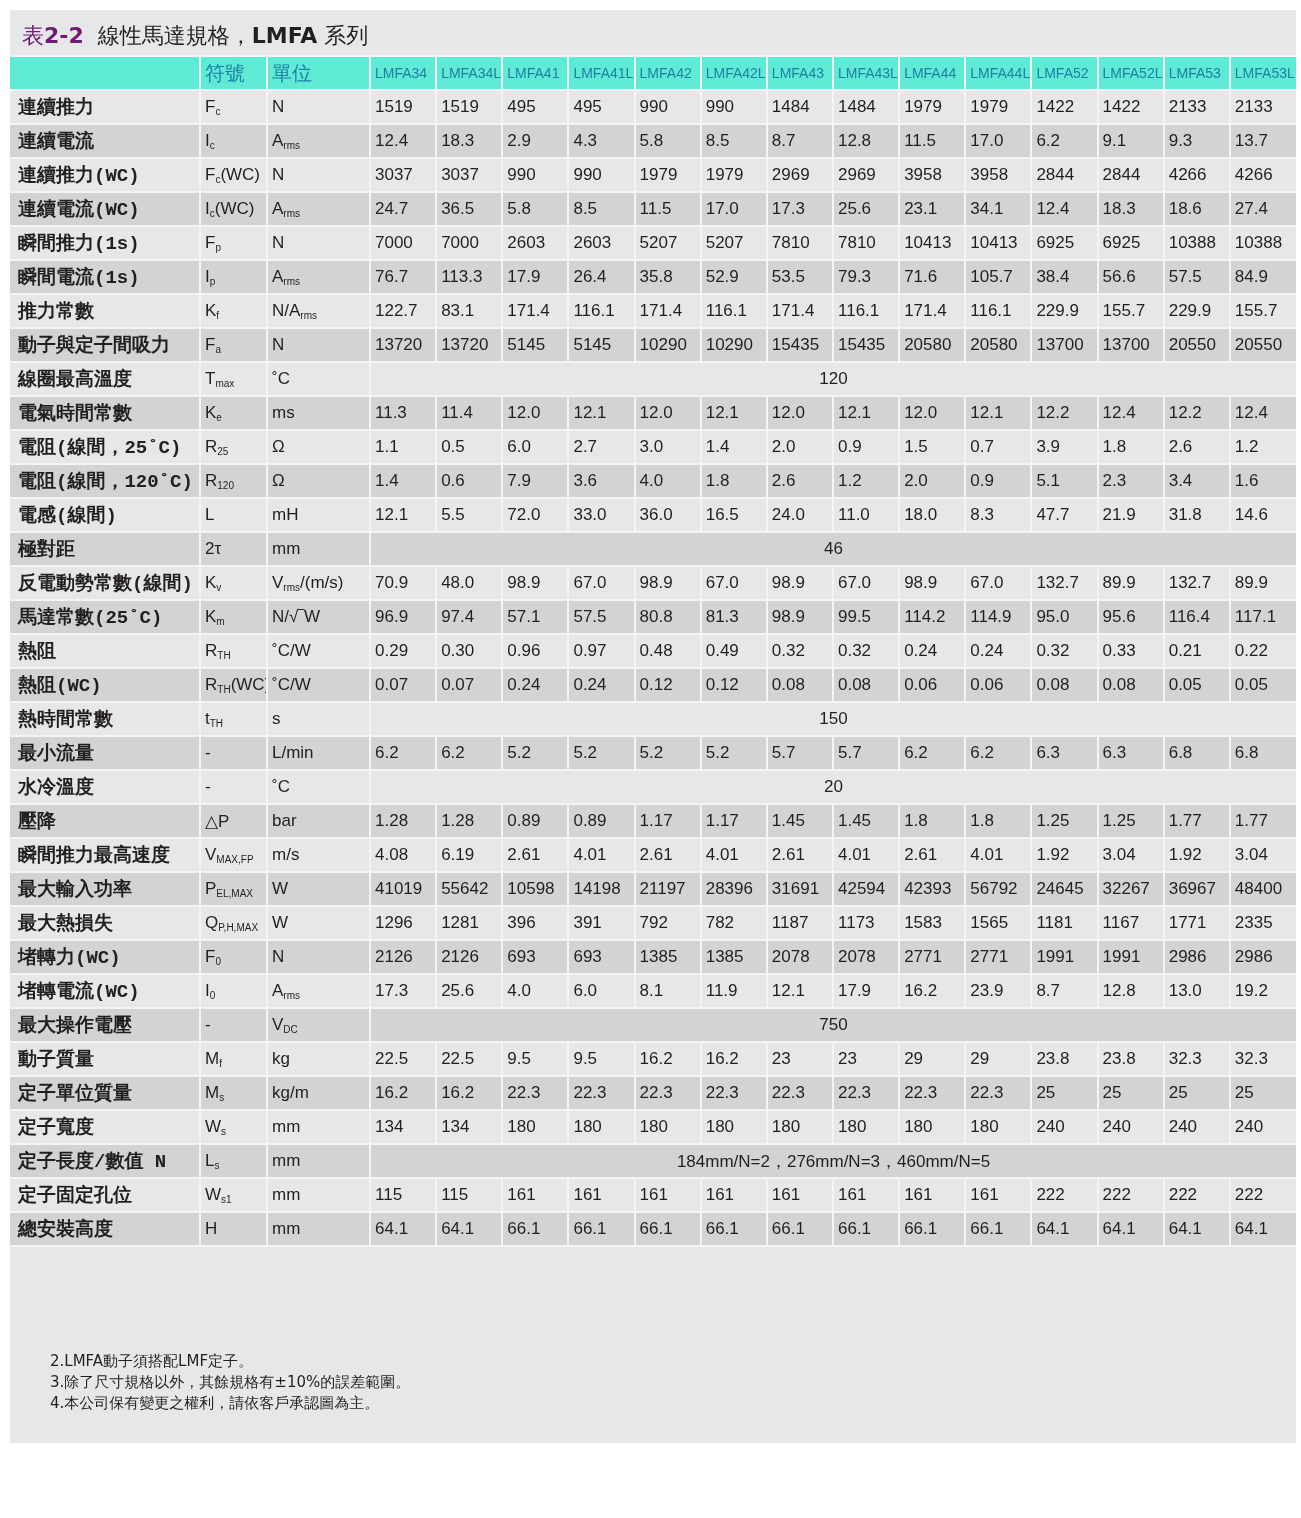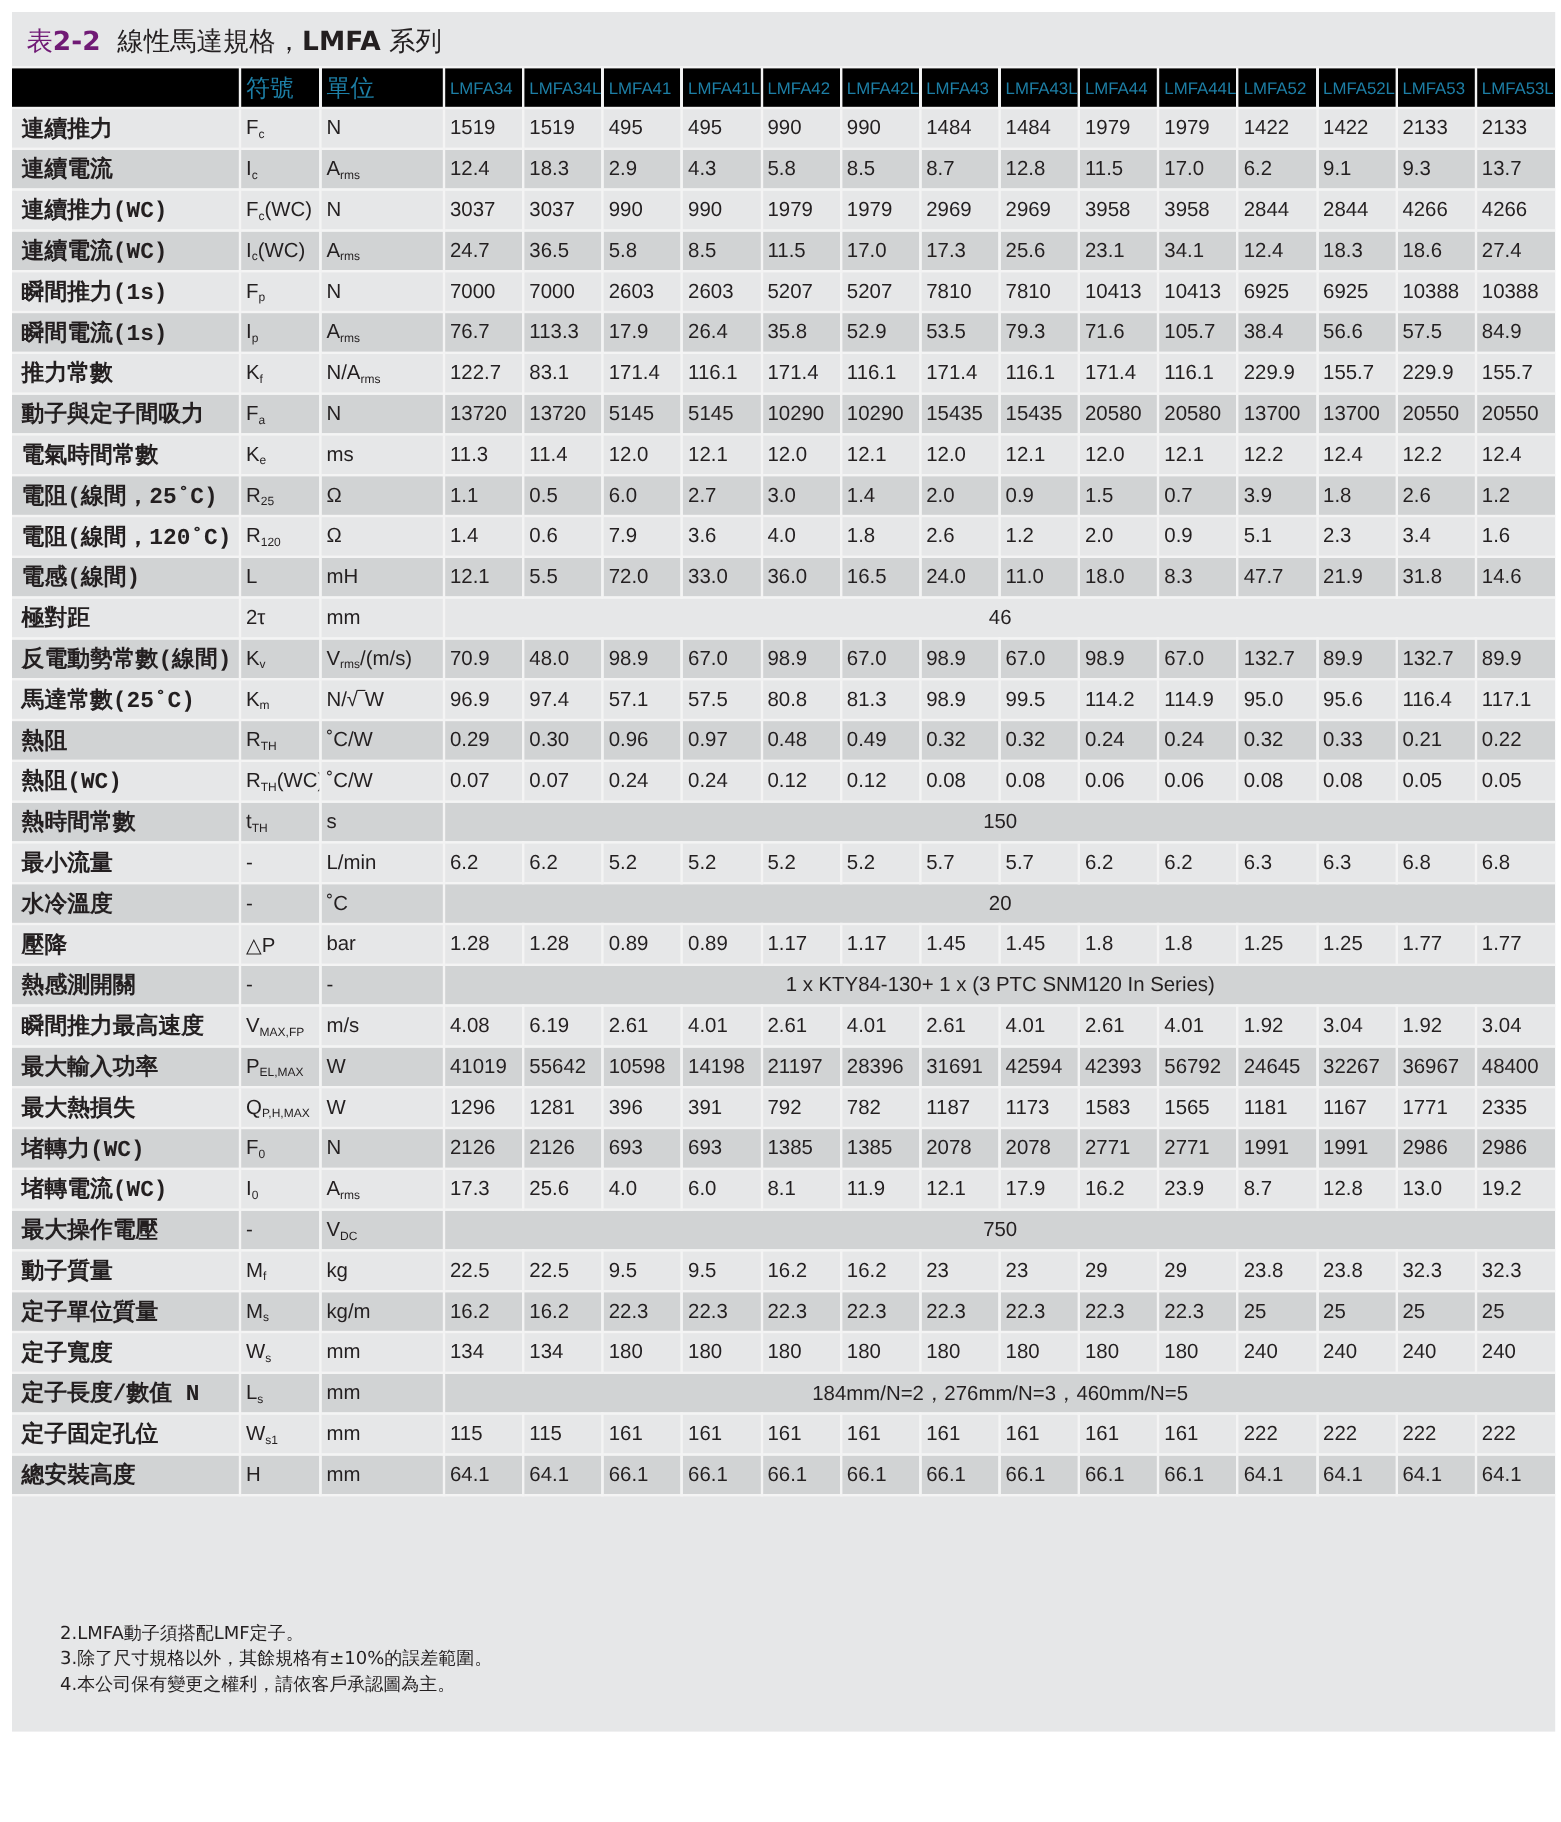--- a/index.html
+++ b/index.html
@@ -6,21 +6,21 @@
   body { width:1301px; height:1518px; position:relative; font-family:"DejaVu Sans", sans-serif; color:#231f20; }
   .panel { position:absolute; left:10px; top:10px; width:1286px; height:1433px; background:#e6e7e8; }
   .title { position:absolute; left:12px; top:8px; height:36px; line-height:36px; font-size:22px; color:#231f20; white-space:nowrap; }
   .title .tno { color:#701a75; font-weight:bold; }
   .title .tno .pre { font-weight:normal; }
   .title .lmfa { font-weight:bold; }
   table.spec { position:absolute; left:0; top:45px; border-collapse:collapse; table-layout:fixed; width:1286px; }
   table.spec td, table.spec th { border:2px solid #f4f4f4; height:32px; padding:0 0 0 4px; font-size:17px; text-align:left; vertical-align:middle; white-space:nowrap; overflow:hidden; font-weight:normal; font-family:"Liberation Sans Narrow","Liberation Sans", sans-serif; }
   table.spec tr:nth-child(odd) td { background:#e6e7e8; }
   table.spec tr:nth-child(even) td { background:#d1d3d4; }
-  table.spec tr.hdr th { background:#000000; height:32px; color:#1d7fa6; font-size:14px; font-weight:normal; }
+  table.spec tr.hdr th { background:#5eead4; height:32px; color:#1d7fa6; font-size:14px; font-weight:normal; }
   table.spec tr.hdr th.cjk { font-size:20px; color:#1d7fa6; }
   table.spec td.name { font-weight:bold; font-size:19px; padding-left:8px; font-family:Liberation Mono, monospace; }
   table.spec td.sym, table.spec td.unit { font-size:17px; }
   table.spec td.span { text-align:center; padding:0; }
   table.spec tr { border-left:none; }
   table.spec td:first-child, table.spec th:first-child { border-left:none; }
   table.spec td:last-child, table.spec th:last-child { border-right:none; }
   sub { font-size:10px; vertical-align:-3px; }
   .notes { position:absolute; left:8px; top:1341px; font-size:15px; line-height:21px; color:#231f20; font-family:"DejaVu Sans", sans-serif; }
   .notes .indent { padding-left:32px; }
@@ -209,20 +209,26 @@
           <td>15435</td>
           <td>15435</td>
           <td>20580</td>
           <td>20580</td>
           <td>13700</td>
           <td>13700</td>
           <td>20550</td>
           <td>20550</td>
         </tr>
         <tr>
+          <td class="name">線圈最高溫度</td>
+          <td class="sym"><span>T</span><sub>max</sub></td>
+          <td class="unit"><span>˚C</span></td>
+          <td class="span" colspan="14">120</td>
+        </tr>
+        <tr>
           <td class="name">電氣時間常數</td>
           <td class="sym"><span>K</span><sub>e</sub></td>
           <td class="unit"><span>ms</span></td>
           <td>11.3</td>
           <td>11.4</td>
           <td>12.0</td>
           <td>12.1</td>
           <td>12.0</td>
           <td>12.1</td>
           <td>12.0</td>
@@ -417,26 +423,20 @@
           <td>1.45</td>
           <td>1.45</td>
           <td>1.8</td>
           <td>1.8</td>
           <td>1.25</td>
           <td>1.25</td>
           <td>1.77</td>
           <td>1.77</td>
         </tr>
         <tr>
-          <td class="name">熱感測開關</td>
-          <td class="sym"><span>-</span></td>
-          <td class="unit"><span>-</span></td>
-          <td class="span" colspan="14">1 x KTY84-130+ 1 x (3 PTC SNM120 In Series)</td>
-        </tr>
-        <tr>
           <td class="name">瞬間推力最高速度</td>
           <td class="sym"><span>V</span><sub>MAX,FP</sub></td>
           <td class="unit"><span>m/s</span></td>
           <td>4.08</td>
           <td>6.19</td>
           <td>2.61</td>
           <td>4.01</td>
           <td>2.61</td>
           <td>4.01</td>
           <td>2.61</td>

